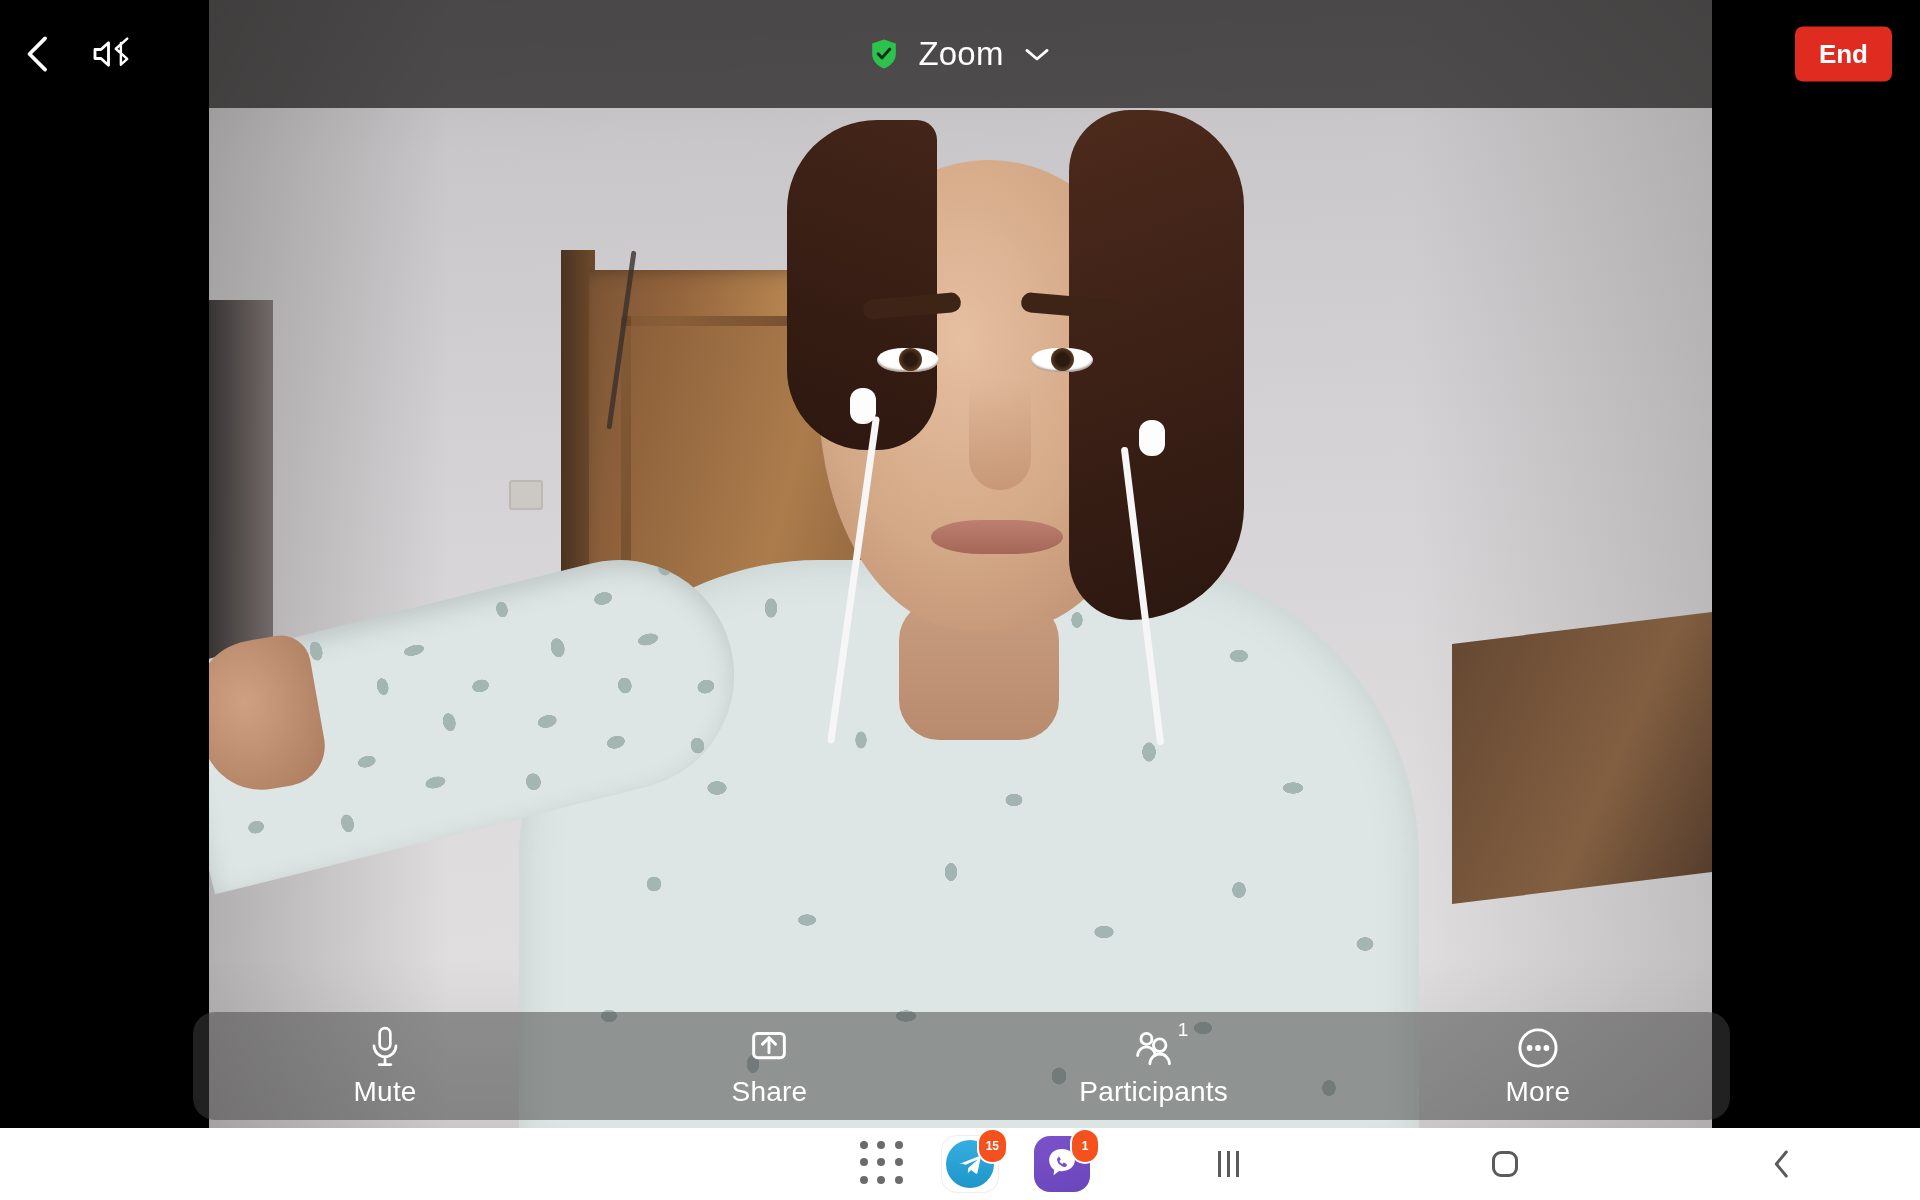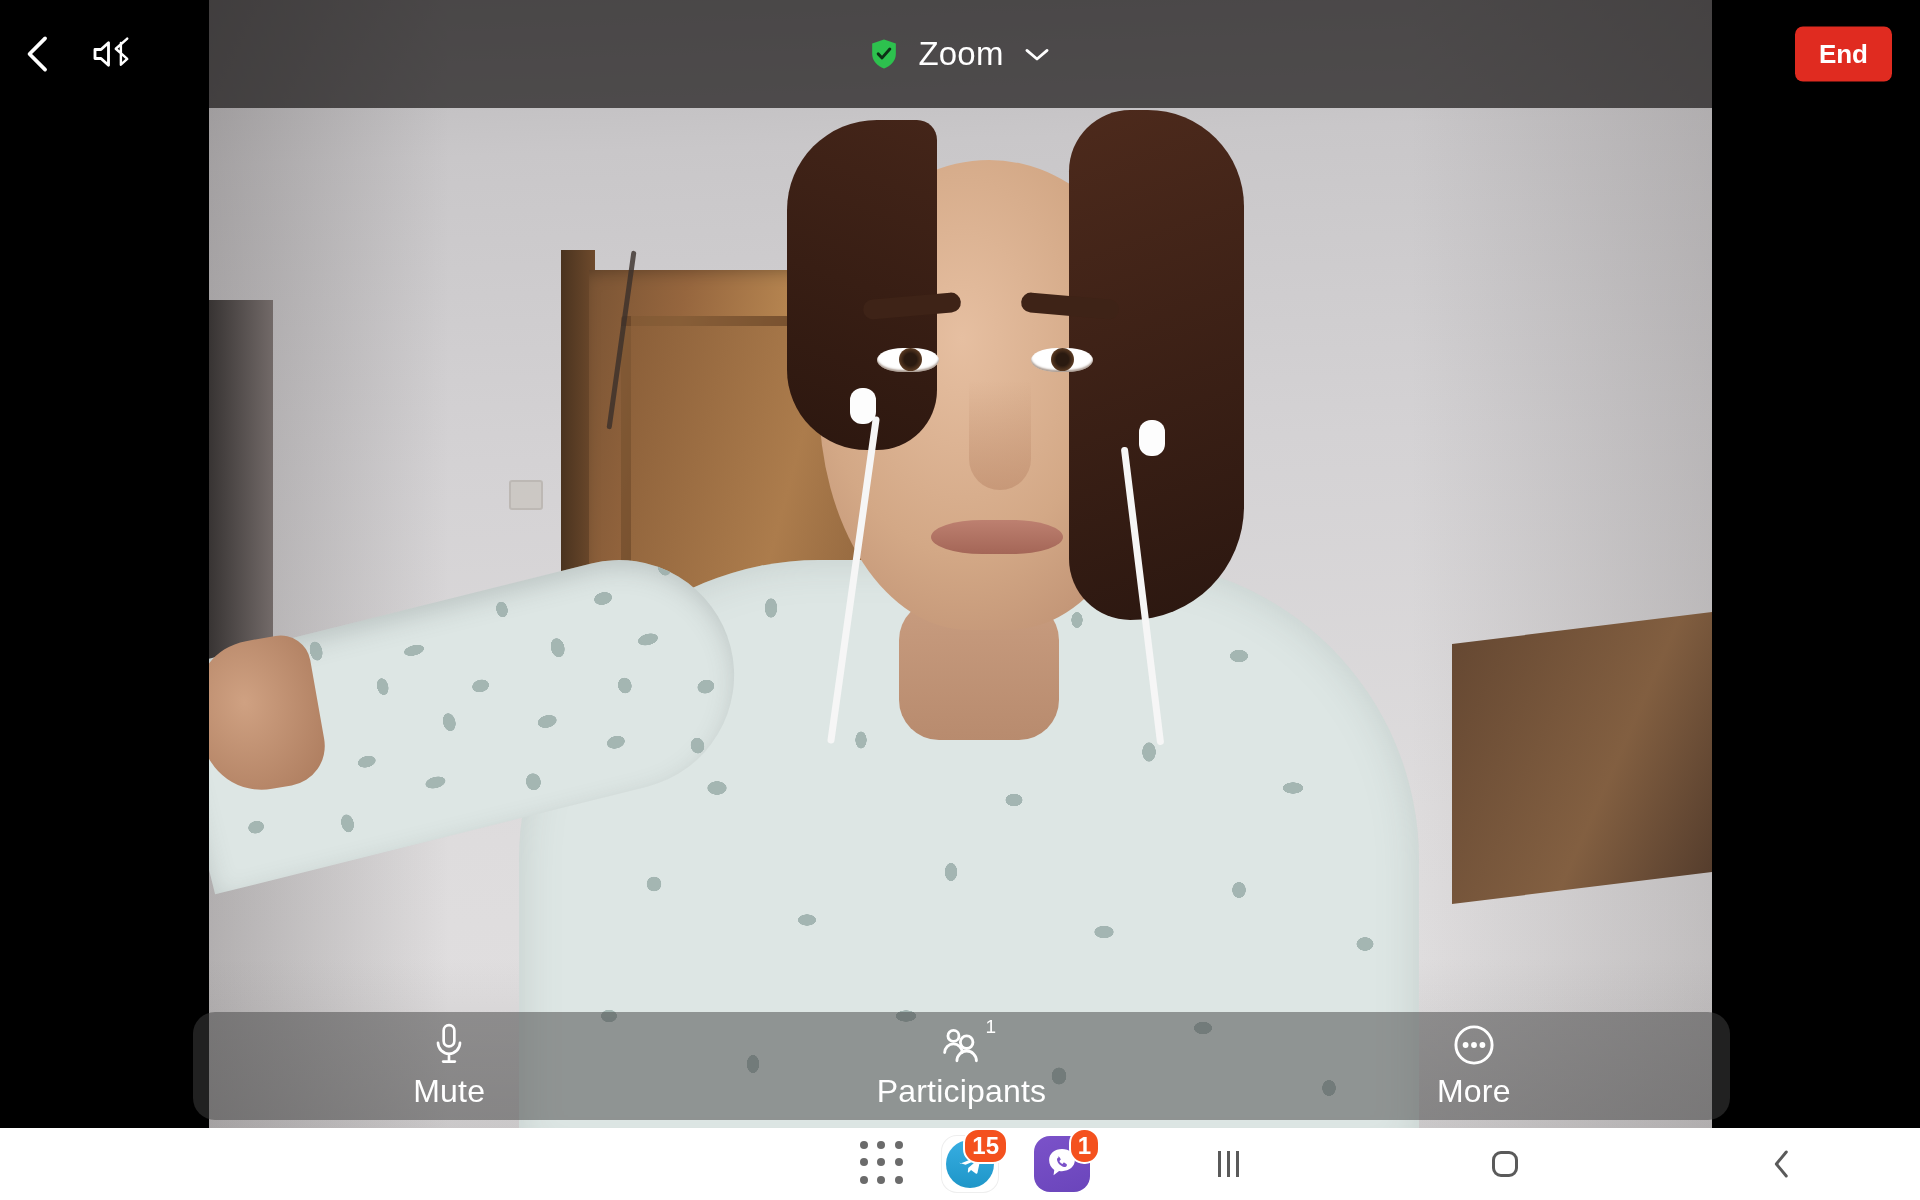--- a/index.html
+++ b/index.html
@@ -299,21 +299,21 @@
     border-radius: 22px;
     display: flex; align-items: center;
     z-index: 28;
   }
   .ctrl {
     flex: 1 1 0;
     display: flex; flex-direction: column; align-items: center; gap: 7px;
     cursor: pointer; position: relative;
   }
   .ctrl-icon { height: 44px; display: flex; align-items: flex-end; position: relative; }
-  .ctrl-label { color: #fff; font-size: 32px; letter-spacing: .2px; }
+  .ctrl-label { color: #fff; font-size: 28px; letter-spacing: .2px; }
   #participants-count {
     position: absolute; left: 46px; top: -6px;
     color: #fff; font-size: 19px;
   }
 
   
   #nav-bar {
     position: absolute; left: 0; top: 1128px;
     width: 1920px; height: 72px;
     background: #fff;
@@ -338,21 +338,21 @@
   #viber-icon {
     width: 56px; height: 56px; border-radius: 16px;
     background: linear-gradient(160deg,#7b52c9,#6a45bb);
     display: flex; align-items: center; justify-content: center;
   }
   .badge {
     position: absolute; right: -10px; top: -8px;
     min-width: 30px; height: 30px; padding: 16px 7px;
     background: #f4511e; color: #fff;
     border-radius: 15px;
-    font-size: 24px; font-weight: bold;
+    font-size: 12px; font-weight: bold;
     display: flex; align-items: center; justify-content: center;
     border: 2px solid #fff;
   }
 
   #nav-right {
     position: absolute; left: 1090px; right: 0;
     display: flex; align-items: center; justify-content: space-around;
   }
   .nav-btn { width: 120px; height: 72px; display: flex; align-items: center; justify-content: center; cursor: pointer; }
   #recents-icon { display: flex; gap: 6px; }
@@ -451,20 +451,30 @@
             <rect x="7.6" y="2" width="6.8" height="13.5" rx="3.4"></rect>
             <path d="M4 13.2a7 7 0 0 0 14 0"></path>
             <line x1="11" y1="20.4" x2="11" y2="25"></line>
             <line x1="7.3" y1="25.2" x2="14.7" y2="25.2"></line>
           </svg>
         </div>
         <div class="ctrl-label">Mute</div>
       </div>
 
 
+      <div class="ctrl">
+        <div class="ctrl-icon">
+          <svg width="40" height="42" viewBox="0 0 24 26" fill="none" stroke="#ffffff" stroke-width="1.8" stroke-linecap="round" stroke-linejoin="round">
+            <rect x="2.5" y="4" width="19" height="15" rx="2.4"></rect>
+            <line x1="12" y1="16" x2="12" y2="7"></line>
+            <polyline points="8,10.6 12,6.6 16,10.6"></polyline>
+          </svg>
+        </div>
+        <div class="ctrl-label">Share</div>
+      </div>
 
       <div class="ctrl">
         <div class="ctrl-icon">
           <svg width="44" height="40" viewBox="0 0 28 24" fill="none" stroke="#ffffff" stroke-width="1.8" stroke-linecap="round" stroke-linejoin="round">
             <circle cx="9.2" cy="5.6" r="3.5"></circle>
             <path d="M3.6 16.2a5.6 5.6 0 0 1 11.2 0"></path>
             <circle cx="17.6" cy="9.6" r="4"></circle>
             <path d="M11.4 21.4a6.2 6.2 0 0 1 12.4 0"></path>
           </svg>
           <span id="participants-count">1</span>

